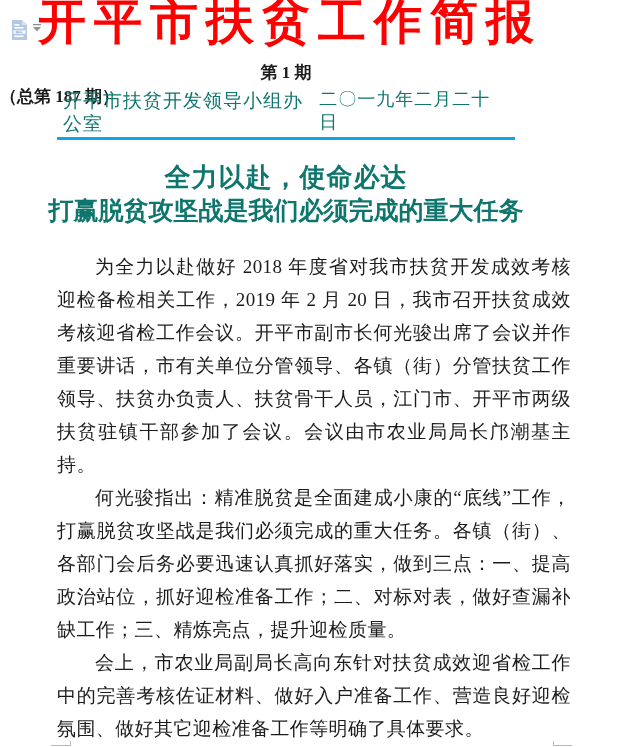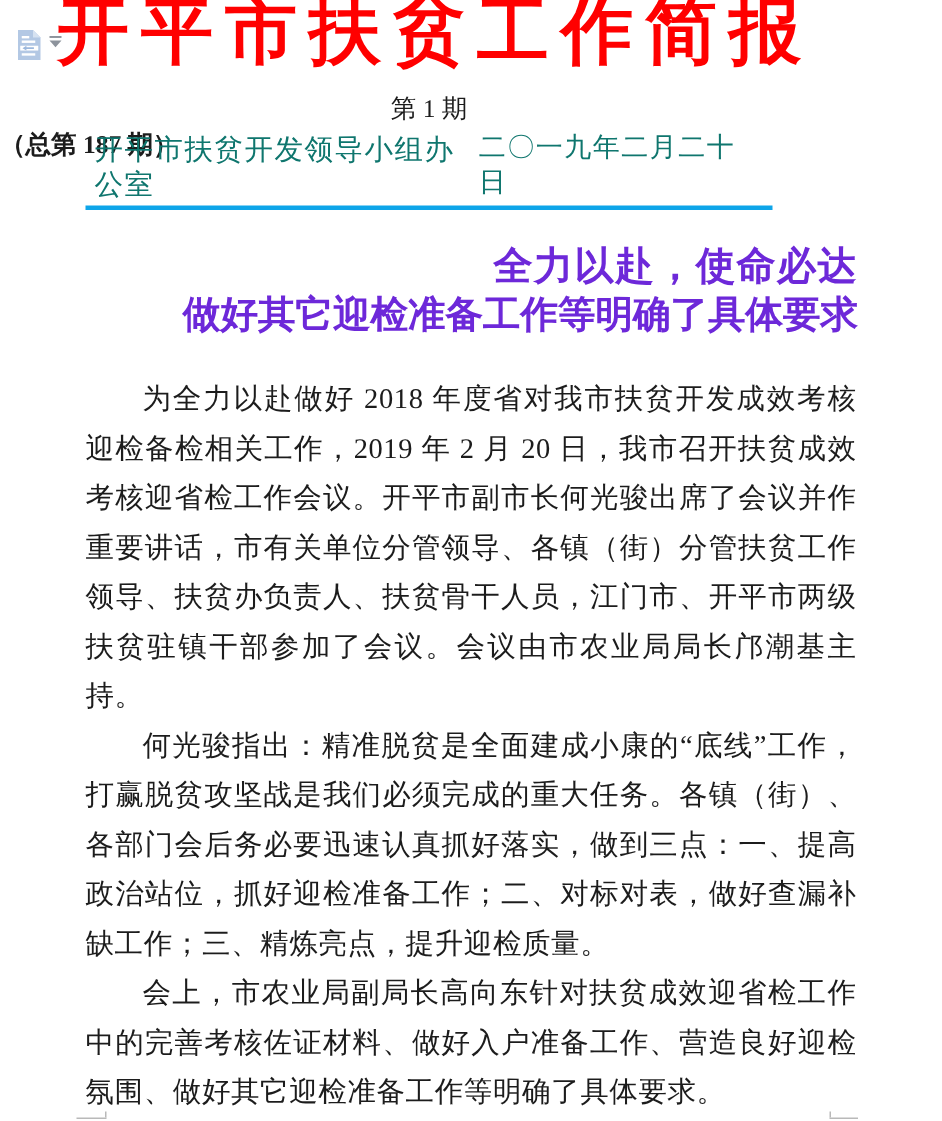--- a/index.html
+++ b/index.html
@@ -41,21 +41,21 @@
     letter-spacing: 8px;
     padding-left: 8px;
     white-space: nowrap;
   }
 
   .issue-no {
     position: absolute;
     left: 0; right: 0; top: 61px;
     text-align: center;
     font-size: 17px;
-    font-weight: normal;
+    font-weight: bold;
     line-height: 24px;
   }
   .issue-total {
     position: absolute;
     left: 0; right: 0; top: 85px;
     text-align: left;
     font-size: 17px;
     font-weight: bold;
     line-height: 24px;
   }
@@ -74,24 +74,24 @@
     line-height: 23px;
     padding-bottom: 2px;
   }
   .issuer-row .issuer { padding-left: 6px; letter-spacing: 1px; }
   .issuer-row .issue-date { padding-right: 22px; font-size: 18px; letter-spacing: 1px; font-family: Liberation Mono, monospace; }
 
   
   .headline-1, .headline-2 {
     position: absolute;
     left: 0; right: 0;
-    text-align: right;
+    text-align: center;
     font-family: "Liberation Sans", "DejaVu Sans", sans-serif;
     font-weight: bold;
-    color: #6d28d9;
+    color: #0f766e;
     white-space: nowrap;
   }
   .headline-1 { top: 161px; font-size: 26px; line-height: 32px; letter-spacing: 1px; }
   .headline-2 { top: 194px; font-size: 25px; line-height: 32px; }
 
   
   .article {
     position: absolute;
     left: 57px;
     width: 514px;
@@ -157,21 +157,21 @@
 
   <div class="issue-no">第 1 期</div>
   <div class="issue-total">（总第 187 期）</div>
 
   <div class="issuer-row">
     <span class="issuer">开平市扶贫开发领导小组办公室</span>
     <span class="issue-date">二〇一九年二月二十日</span>
   </div>
 
   <div class="headline-1">全力以赴，使命必达</div>
-  <div class="headline-2">做好其它迎检准备工作等明确了具体要求</div>
+  <div class="headline-2">打赢脱贫攻坚战是我们必须完成的重大任务</div>
 
   <div class="article">
     <p>为全力以赴做好 2018 年度省对我市扶贫开发成效考核迎检备检相关工作，2019 年 2 月 20 日，我市召开扶贫成效考核迎省检工作会议。开平市副市长何光骏出席了会议并作重要讲话，市有关单位分管领导、各镇（街）分管扶贫工作领导、扶贫办负责人、扶贫骨干人员，江门市、开平市两级扶贫驻镇干部参加了会议。会议由市农业局局长邝潮基主持。</p>
     <p>何光骏指出：精准脱贫是全面建成小康的“底线”工作，打赢脱贫攻坚战是我们必须完成的重大任务。各镇（街）、各部门会后务必要迅速认真抓好落实，做到三点：一、提高政治站位，抓好迎检准备工作；二、对标对表，做好查漏补缺工作；三、精炼亮点，提升迎检质量。</p>
     <p>会上，市农业局副局长高向东针对扶贫成效迎省检工作中的完善考核佐证材料、做好入户准备工作、营造良好迎检氛围、做好其它迎检准备工作等明确了具体要求。</p>
   </div>
 
   <div class="crop-mark left"></div>
   <div class="crop-mark right"></div>
 

